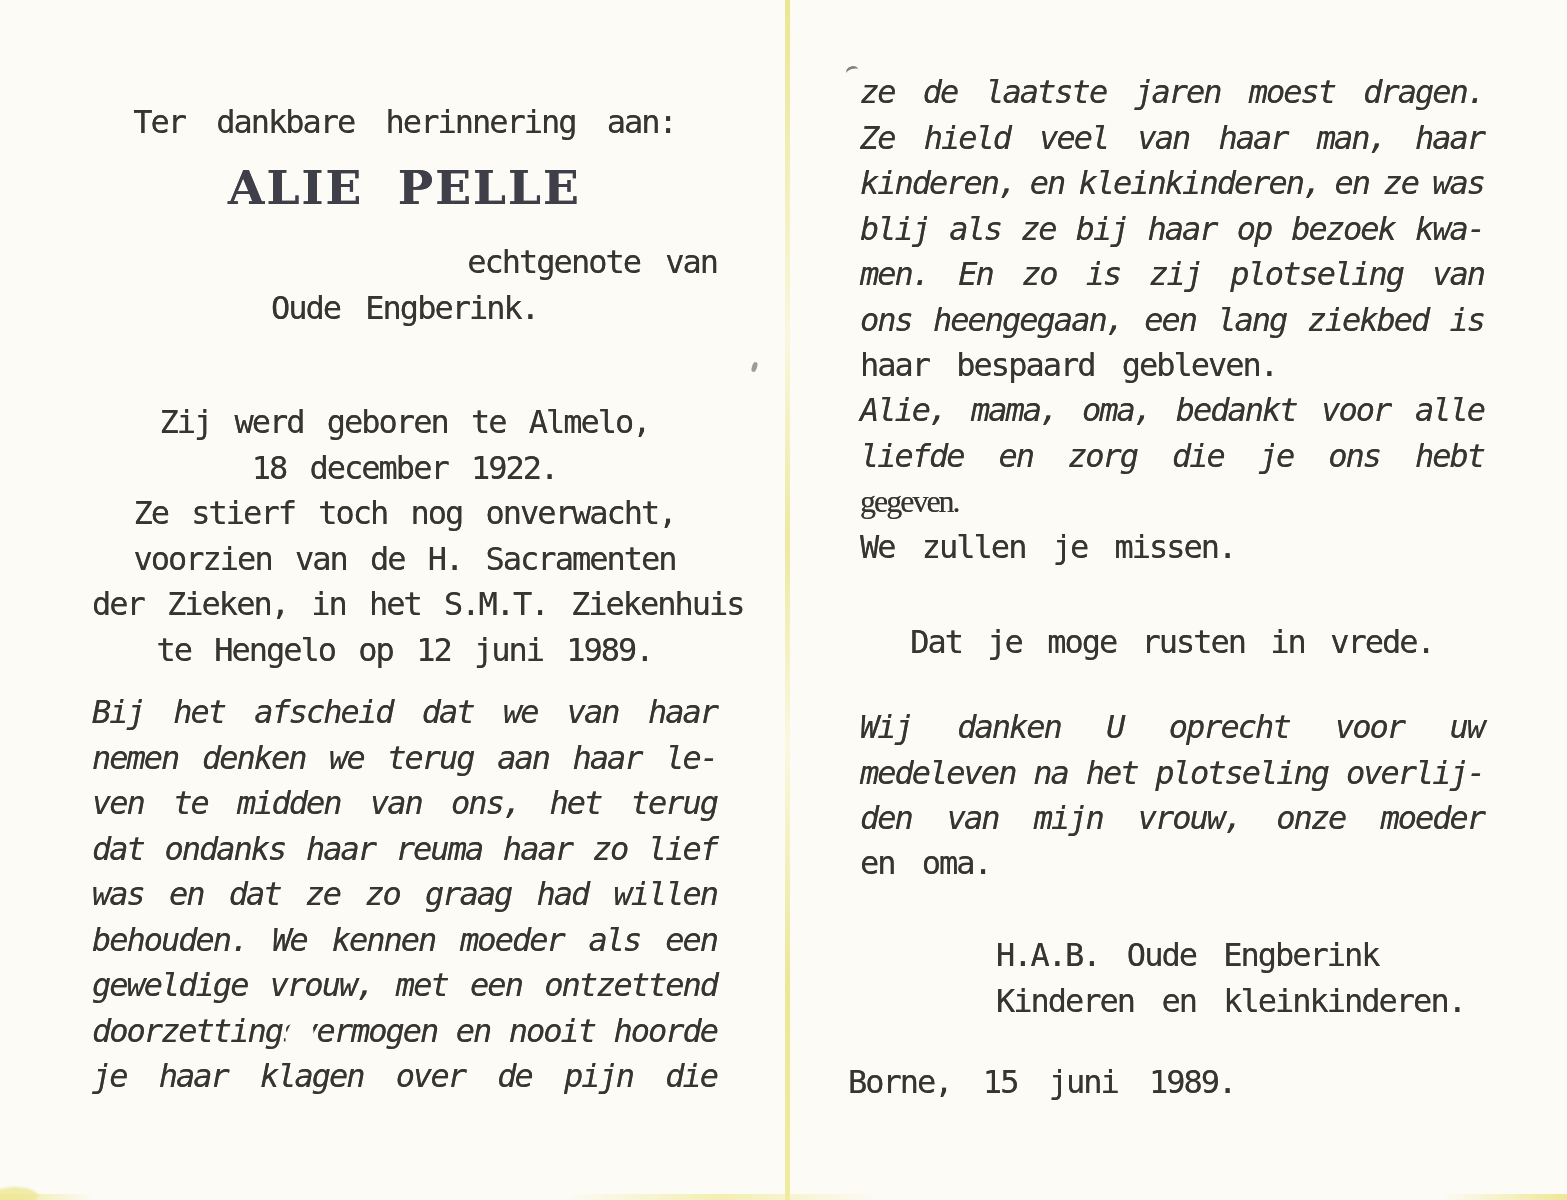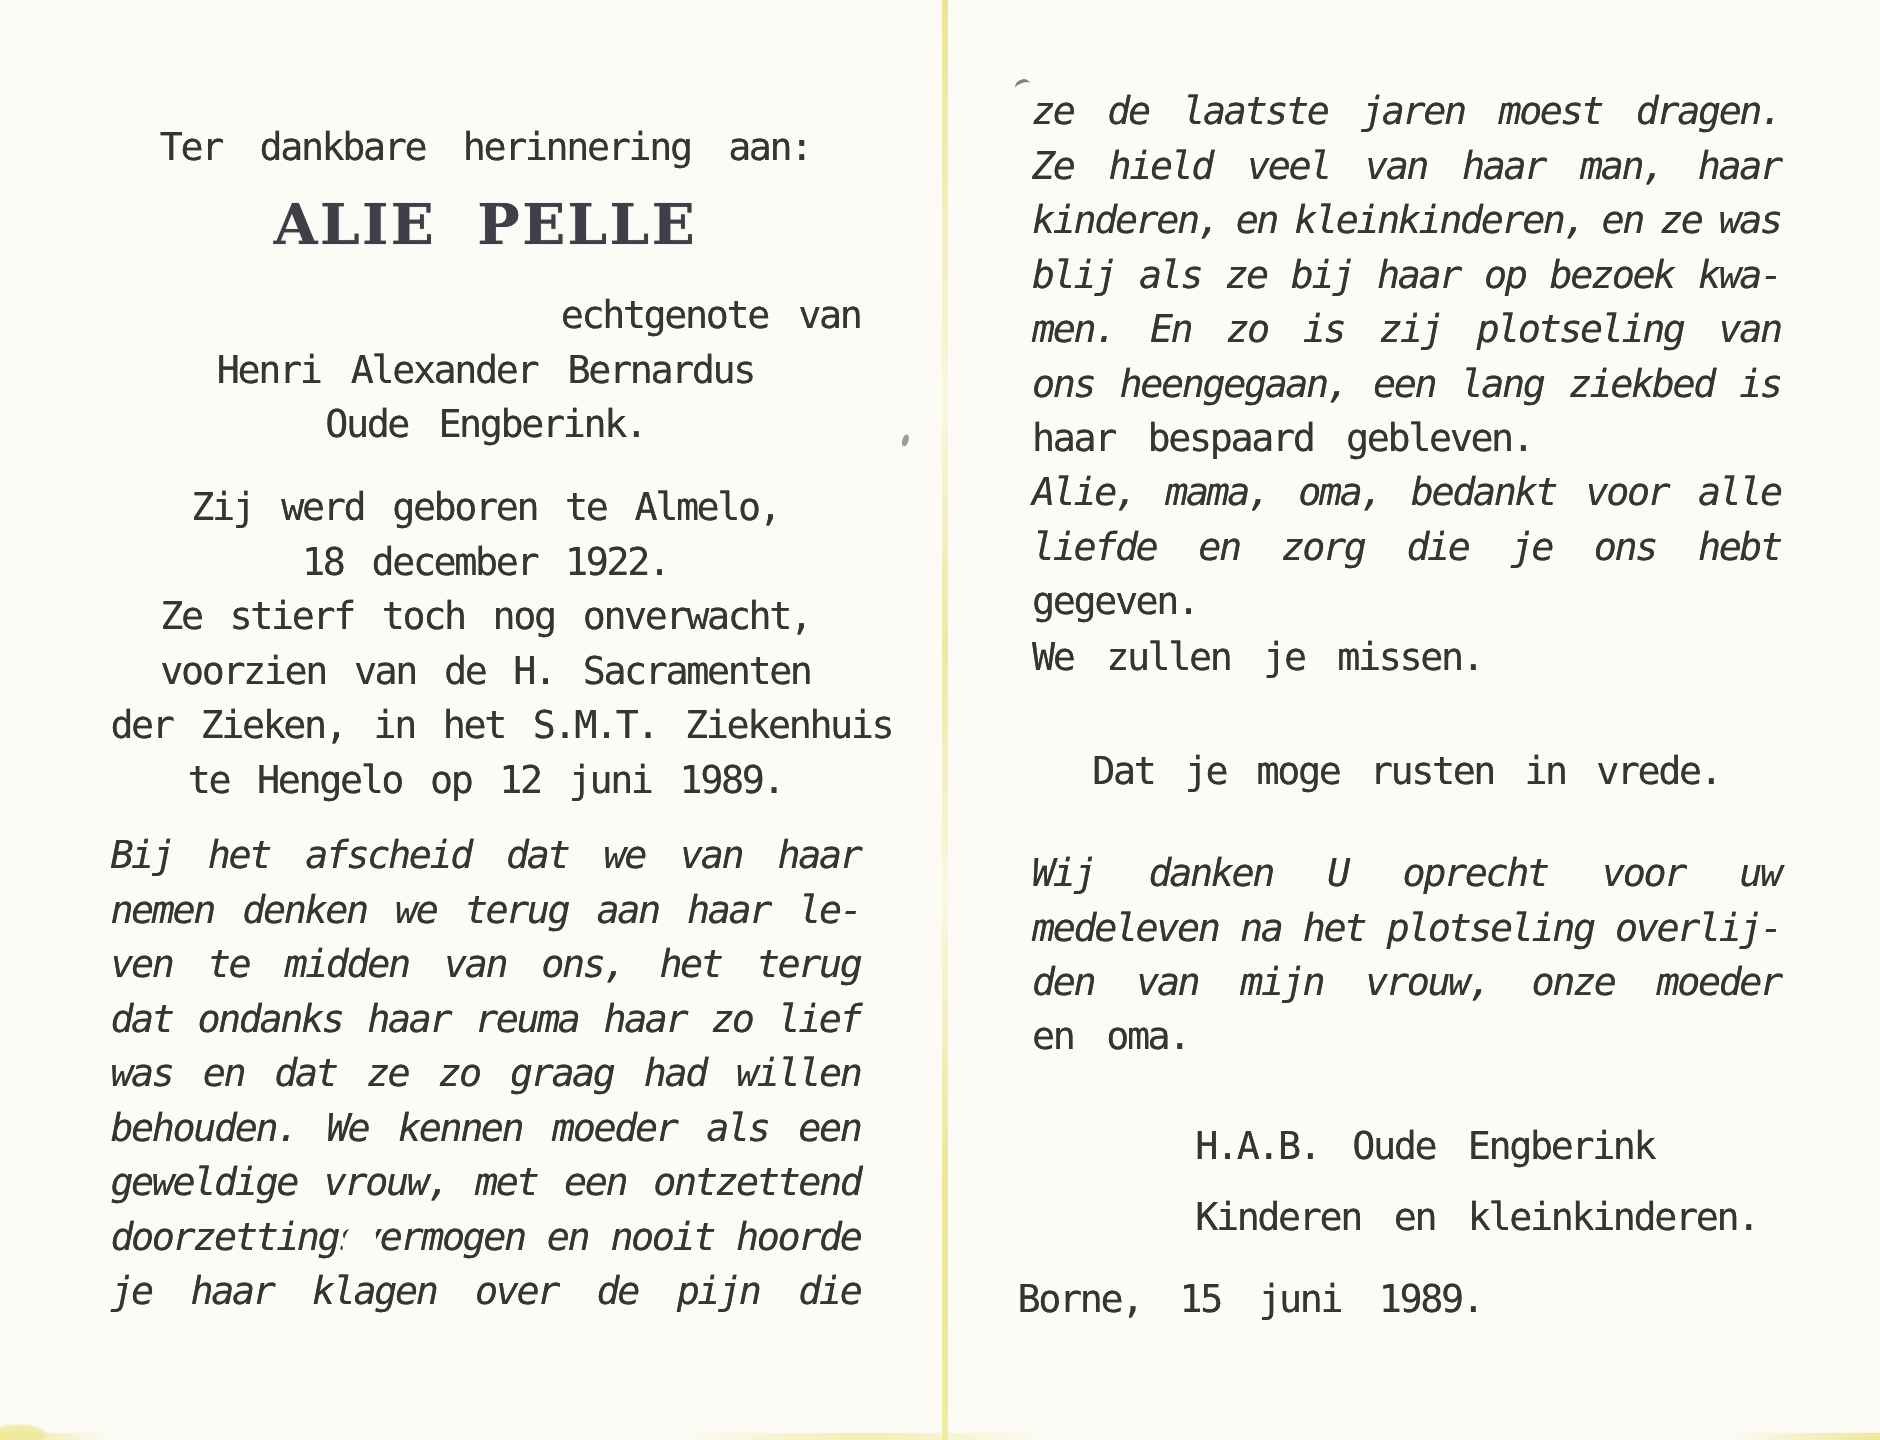--- a/index.html
+++ b/index.html
@@ -89,21 +89,20 @@
 
   <div class="page page-left">
       <div class="block align-center" style="top: 56px;">
         <div class="line" style="word-spacing: 14px; margin-top: 44px;">Ter dankbare herinnering aan:</div>
       </div>
       <div class="block style-title" style="top: 128px;">
         <div class="line">ALIE PELLE</div>
       </div>
       <div class="block align-center" style="top: 240px;">
         <div class="line" style="word-spacing: 8px; text-align: right;">echtgenote van</div>
-        <div class="line" style="word-spacing: 8px;">Henri Alexander Bernardus</div>
         <div class="line" style="word-spacing: 8px;">Oude Engberink.</div>
       </div>
       <div class="block align-center" style="top: 400px;">
         <div class="line" style="word-spacing: 6px;">Zij werd geboren te Almelo,</div>
         <div class="line" style="word-spacing: 6px;">18 december 1922.</div>
         <div class="line" style="word-spacing: 6px;">Ze stierf toch nog onverwacht,</div>
         <div class="line" style="word-spacing: 6px;">voorzien van de H. Sacramenten</div>
         <div class="line" style="word-spacing: 6px;">der Zieken, in het S.M.T. Ziekenhuis</div>
         <div class="line" style="word-spacing: 6px;">te Hengelo op 12 juni 1989.</div>
       </div>
@@ -257,21 +256,21 @@
           <span>liefde</span>
           <span>en</span>
           <span>zorg</span>
           <span>die</span>
           <span>je</span>
           <span>ons</span>
           <span>hebt</span>
         </div>
       </div>
       <div class="block align-left" style="top: 479px;">
-        <div class="line" style="word-spacing: 10px;">gegeven.</div>
+        <div class="line" style="word-spacing: 10px; font-family: Liberation Serif, serif;">gegeven.</div>
         <div class="line" style="word-spacing: 10px;">We zullen je missen.</div>
       </div>
       <div class="block align-center" style="top: 620px;">
         <div class="line" style="word-spacing: 8px;">Dat je moge rusten in vrede.</div>
       </div>
       <div class="block align-justify" style="top: 705px;">
         <div class="line">
           <span>Wij</span>
           <span>danken</span>
           <span>U</span>
@@ -293,21 +292,21 @@
           <span>vrouw,</span>
           <span>onze</span>
           <span>moeder</span>
         </div>
       </div>
       <div class="block align-left" style="top: 841px;">
         <div class="line" style="word-spacing: 10px;">en oma.</div>
       </div>
       <div class="block align-left" style="top: 933px; left: 136px;">
         <div class="line" style="word-spacing: 10px;">H.A.B. Oude Engberink</div>
-        <div class="line" style="word-spacing: 10px; margin-top: 13px;">Kinderen en kleinkinderen.</div>
+        <div class="line" style="word-spacing: 10px;">Kinderen en kleinkinderen.</div>
       </div>
       <div class="block align-left" style="top: 1060px; left: -12px;">
         <div class="line" style="word-spacing: 14px;">Borne, 15 juni 1989.</div>
       </div>
     </div>
 
   <div class="smudge"></div>
   <div class="smudge-2"></div>
   <div class="curl-mark"></div>
   <div class="speck-mark"></div>

